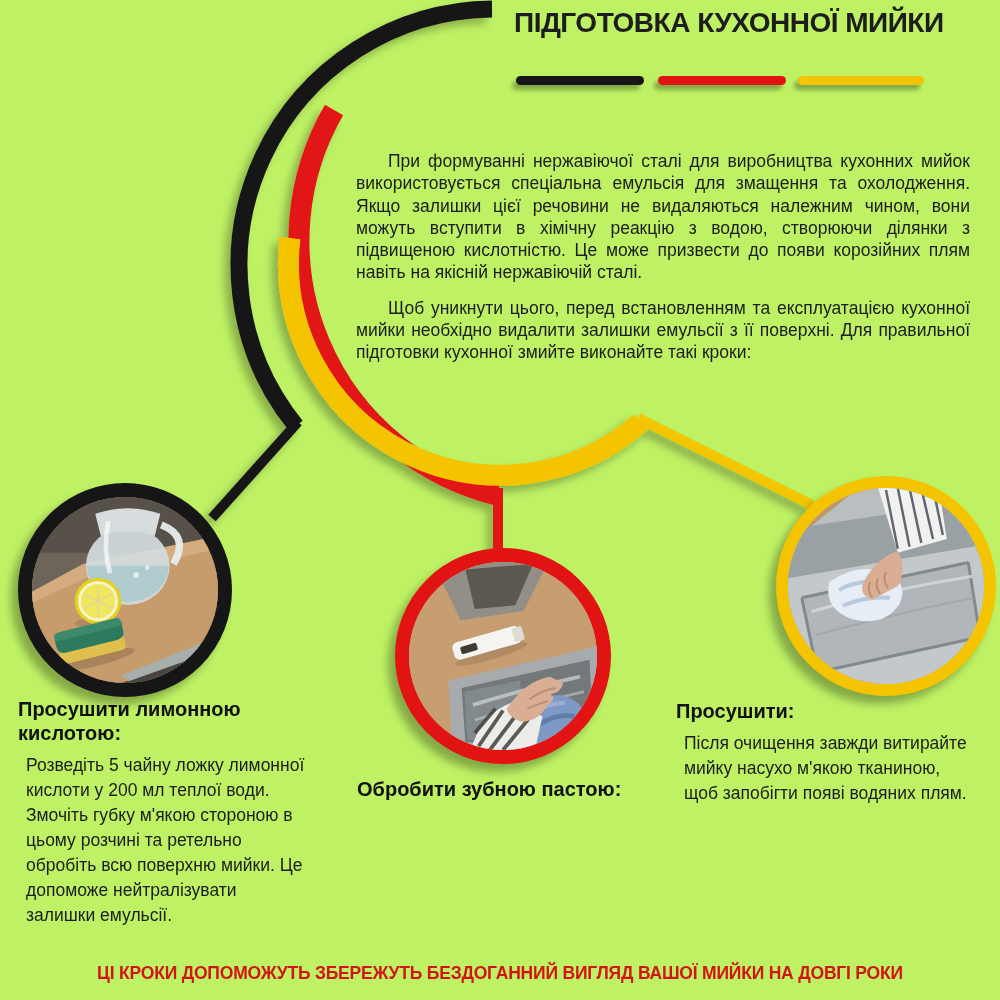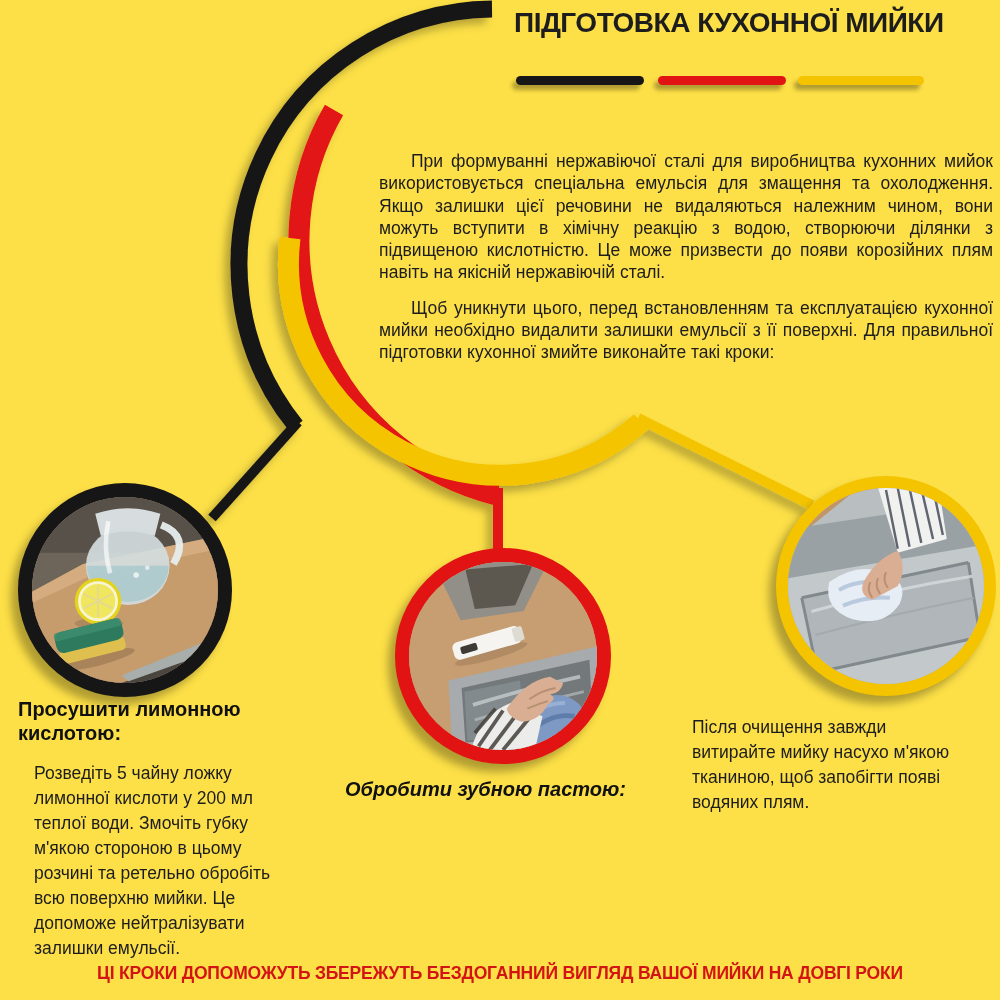--- a/index.html
+++ b/index.html
@@ -1,52 +1,52 @@
 <!DOCTYPE html>
 <html><head>
 <meta charset="utf-8">
 <style>
   html,body{margin:0;padding:0;background:#ffffff;}
   #canvas{
-    position:relative;width:1000px;height:1000px;overflow:hidden;background:#fde047;
+    position:relative;width:1000px;height:1000px;overflow:hidden;background:#bef264;
     font-family:"Liberation Sans","DejaVu Sans",sans-serif;color:#1d1d1d;
   }
   
   #decor{position:absolute;left:0;top:0;width:1000px;height:1000px;z-index:1;}
   
   .title{
     position:absolute;left:514px;top:5px;width:440px;z-index:3;
     font-size:28px;font-weight:bold;line-height:35px;letter-spacing:-0.5px;color:#1d1d1d;
   }
   .bars{position:absolute;left:516px;top:76px;width:420px;height:10px;z-index:3;}
   .bar{position:absolute;top:0;height:9px;border-radius:5px;box-shadow:-4px 5px 4px rgba(0,0,0,0.30);}
   .bar.b1{left:0;width:128px;}
   .bar.b2{left:142px;width:128px;}
   .bar.b3{left:282px;width:126px;}
   
   .intro{
-    position:absolute;left:379px;top:150px;width:614px;z-index:3;
+    position:absolute;left:356px;top:150px;width:614px;z-index:3;
     font-size:17.5px;line-height:22.3px;text-align:justify;
   }
   .intro p{margin:0 0 13px 0;text-indent:32px;}
   
   .photo-circle{
     position:absolute;border-radius:50%;overflow:hidden;z-index:4;background:#c79d72;
     box-shadow:-7px 8px 8px rgba(0,0,0,0.30);
   }
   .photo-circle svg{position:absolute;left:0;top:0;width:100%;height:100%;display:block;}
   #circle1{left:18px;top:483px;width:186px;height:186px;border:14px solid #161616;}
   #circle2{left:395px;top:548px;width:188px;height:188px;border:14px solid #e21313;}
   #circle3{left:776px;top:476px;width:196px;height:196px;border:12px solid #f4c400;}
   
   .step{position:absolute;z-index:3;font-size:17.5px;line-height:25px;}
   .step h3{margin:0 0 5px 0;font-size:20px;line-height:24px;font-weight:bold;color:#111;}
-  .step p{margin:16px;}
+  .step p{margin:8px;}
   #step1{left:18px;top:697px;width:300px;}
-  #step2{left:345px;top:777px;width:340px;font-style:italic;}
+  #step2{left:357px;top:777px;width:340px;}
   #step3{left:676px;top:699px;width:310px;}
   
   .footer{
     position:absolute;left:0;top:963px;width:1000px;z-index:3;text-align:center;
     font-size:17.5px;font-weight:bold;letter-spacing:-0.2px;
   }
 </style>
 </head>
 <body>
 
@@ -179,18 +179,19 @@
   <div id="step1" class="step">
     <h3>Просушити лимонною кислотою:</h3>
     <p>Розведіть 5 чайну ложку лимонної кислоти у 200 мл теплої води. Змочіть губку м'якою стороною в цьому розчині та ретельно обробіть всю поверхню мийки. Це допоможе нейтралізувати залишки емульсії.</p>
   </div>
 
   <div id="step2" class="step">
     <h3>Обробити зубною пастою:</h3>
   </div>
 
   <div id="step3" class="step">
+    <h3>Просушити:</h3>
     <p>Після очищення завжди витирайте мийку насухо м'якою тканиною, щоб запобігти появі водяних плям.</p>
   </div>
 
   <div class="footer" style="color: rgb(211, 20, 20);">ЦІ КРОКИ ДОПОМОЖУТЬ ЗБЕРЕЖУТЬ БЕЗДОГАННИЙ ВИГЛЯД ВАШОЇ МИЙКИ НА ДОВГІ РОКИ</div>
 
 </div>
 
 </body></html>

